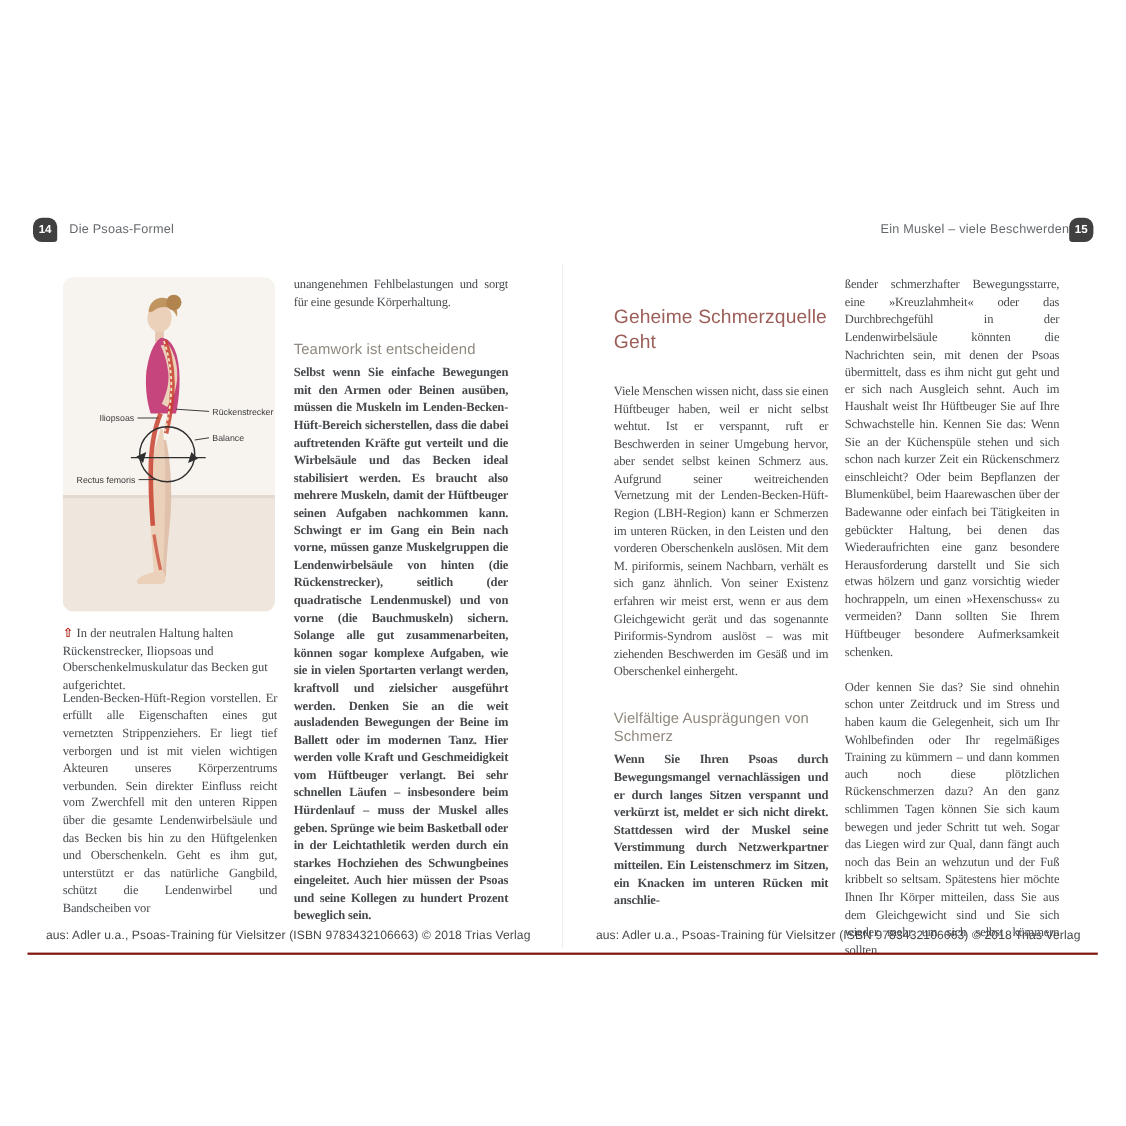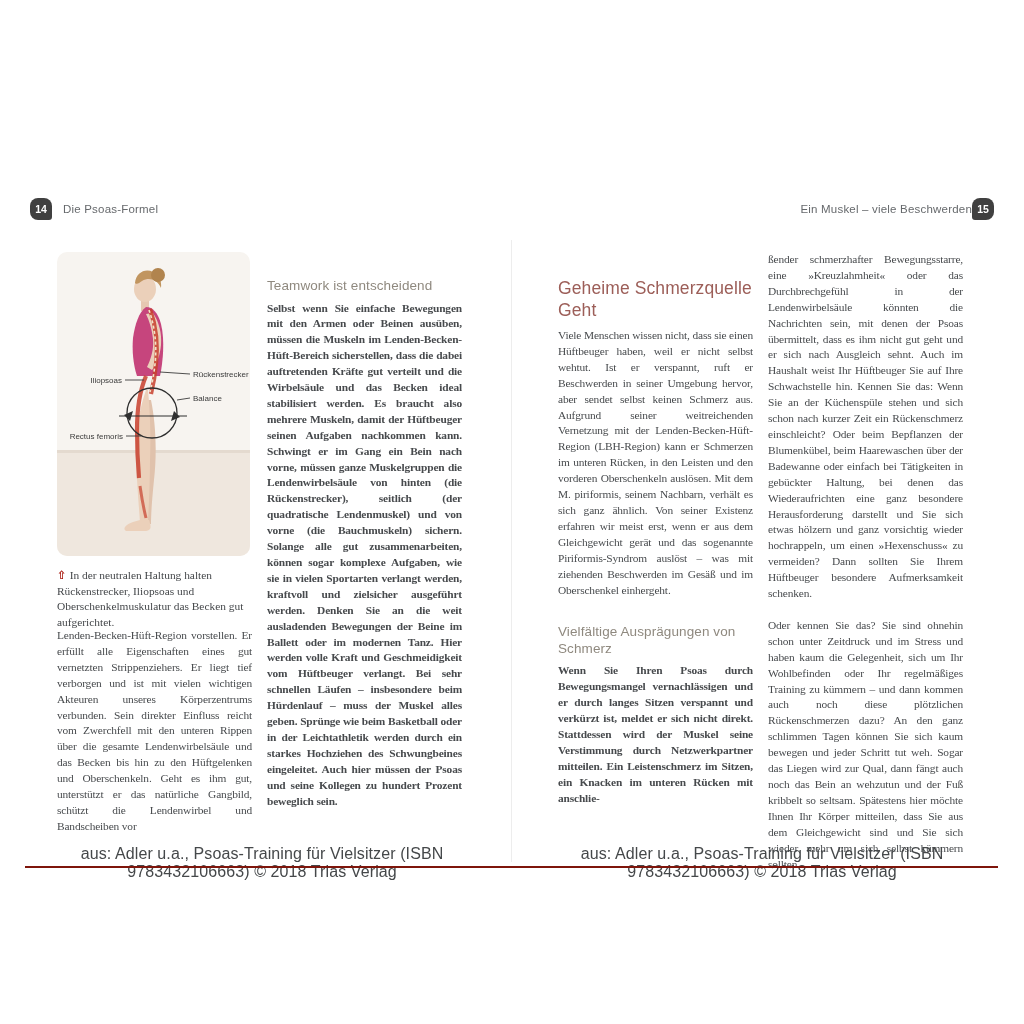--- a/index.html
+++ b/index.html
@@ -35,38 +35,38 @@
     font-family:Liberation Sans, sans-serif; font-size:13.5px; line-height:16.5px;
     font-weight:400; color:#8f897f; letter-spacing:0.1px; margin:0;
   }
   .bigheading {
     font-family:"Liberation Sans", sans-serif; font-size:17.5px; line-height:21.5px;
     font-weight:400; color:#9c5e58; letter-spacing:0.1px; margin:0;
   }
   .mt-para    { margin-top:16px; }
   .mt-section { margin-top:26px; }
   .mt-after-head { margin-top:6px;font-weight:bold; }
-  .mt-after-big  { margin-top:7px; }
+  .mt-after-big  { margin-top:28px; }
 
   #col1 { left:57px;  top:628px; }
   #col2 { left:267px; top:252px; }
   #col3 { left:558px; top:252px; }
   #col4 { left:768px; top:252px; }
 
   
   #figure { left:57px; top:252px; width:161px; height:304px; }
   #caption { left:57px; top:568px; width:195px; font-size:11.4px; line-height:15.6px; color:#44474a; }
   #caption .arrow {
     color:#a8170c; font-family:"DejaVu Sans", sans-serif;
     font-weight:bold; font-size:11.5px; margin-right:3px;
   }
 
   
   .footer {
-    font-family:"Liberation Sans", sans-serif; font-size:16px;
+    font-family:"Liberation Sans", sans-serif; font-size:11px;
     color:#45484a; text-align:center; letter-spacing:0.1px;
   }
   #footer-left  { left:28px;  top:845px; width:468px; }
   #footer-right { left:528px; top:845px; width:468px; }
   #bottom-rule  { left:25px; top:866px; width:973px; height:2px; background:#7e150b; }
   #fold-line    { left:511px; top:240px; width:1px; height:622px; background:#ededed; }
 
   svg text { font-family:"Liberation Sans", sans-serif; }
 </style>
 </head>
@@ -141,20 +141,21 @@
 
 <div class="abs" id="caption">
   <span class="arrow">⇧</span><span>In der neutralen Haltung halten Rückenstrecker, Iliopsoas und Oberschenkelmuskulatur das Becken gut aufgerichtet.</span>
 </div>
 
 <div class="abs col" id="col1">
   <p class="body-text">Lenden-Becken-Hüft-Region vorstellen. Er erfüllt alle Eigenschaften eines gut vernetzten Strippenziehers. Er liegt tief verborgen und ist mit vielen wichtigen Akteuren unseres Körperzentrums verbunden. Sein direkter Einfluss reicht vom Zwerchfell mit den unteren Rippen über die gesamte Lendenwirbelsäule und das Becken bis hin zu den Hüftgelenken und Oberschenkeln. Geht es ihm gut, unterstützt er das natürliche Gangbild, schützt die Lendenwirbel und Bandscheiben vor</p>
 </div>
 
 <div class="abs col" id="col2">
+  <p class="body-text">unangenehmen Fehlbelastungen und sorgt für eine gesunde Körperhaltung.</p>
   <h3 class="subhead mt-section">Teamwork ist entscheidend</h3>
   <p class="body-text mt-after-head">Selbst wenn Sie einfache Bewegungen mit den Armen oder Beinen ausüben, müssen die Muskeln im Lenden-Becken-Hüft-Bereich sicherstellen, dass die dabei auftretenden Kräfte gut verteilt und die Wirbelsäule und das Becken ideal stabilisiert werden. Es braucht also mehrere Muskeln, damit der Hüftbeuger seinen Aufgaben nachkommen kann. Schwingt er im Gang ein Bein nach vorne, müssen ganze Muskelgruppen die Lendenwirbelsäule von hinten (die Rückenstrecker), seitlich (der quadratische Lendenmuskel) und von vorne (die Bauchmuskeln) sichern. Solange alle gut zusammenarbeiten, können sogar komplexe Aufgaben, wie sie in vielen Sportarten verlangt werden, kraftvoll und zielsicher ausgeführt werden. Denken Sie an die weit ausladenden Bewegungen der Beine im Ballett oder im modernen Tanz. Hier werden volle Kraft und Geschmeidigkeit vom Hüftbeuger verlangt. Bei sehr schnellen Läufen – insbesondere beim Hürdenlauf – muss der Muskel alles geben. Sprünge wie beim Basketball oder in der Leichtathletik werden durch ein starkes Hochziehen des Schwungbeines eingeleitet. Auch hier müssen der Psoas und seine Kollegen zu hundert Prozent beweglich sein.</p>
 </div>
 
 <div class="abs col" id="col3">
   <h2 class="bigheading mt-section">Geheime Schmerzquelle Geht</h2>
   <p class="body-text mt-after-big">Viele Menschen wissen nicht, dass sie einen Hüftbeuger haben, weil er nicht selbst wehtut. Ist er verspannt, ruft er Beschwerden in seiner Umgebung hervor, aber sendet selbst keinen Schmerz aus. Aufgrund seiner weitreichenden Vernetzung mit der Lenden-Becken-Hüft-Region (LBH-Region) kann er Schmerzen im unteren Rücken, in den Leisten und den vorderen Oberschenkeln auslösen. Mit dem M. piriformis, seinem Nachbarn, verhält es sich ganz ähnlich. Von seiner Existenz erfahren wir meist erst, wenn er aus dem Gleichgewicht gerät und das sogenannte Piriformis-Syndrom auslöst – was mit ziehenden Beschwerden im Gesäß und im Oberschenkel einhergeht.</p>
   <h3 class="subhead mt-section">Vielfältige Ausprägungen von Schmerz</h3>
   <p class="body-text mt-after-head">Wenn Sie Ihren Psoas durch Bewegungsmangel vernachlässigen und er durch langes Sitzen verspannt und verkürzt ist, meldet er sich nicht direkt. Stattdessen wird der Muskel seine Verstimmung durch Netzwerkpartner mitteilen. Ein Leistenschmerz im Sitzen, ein Knacken im unteren Rücken mit anschlie-</p>
 </div>

